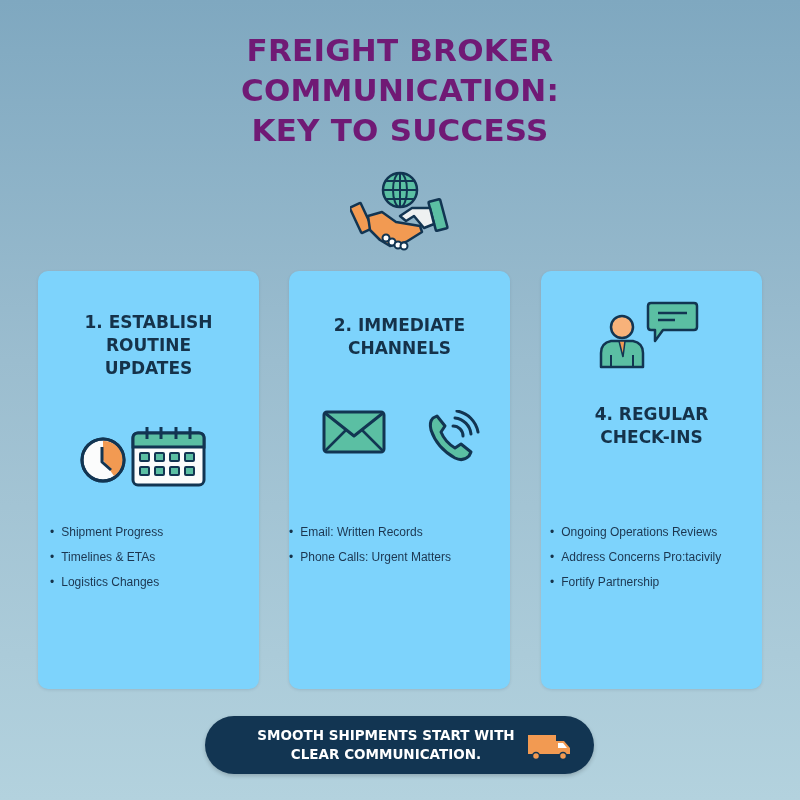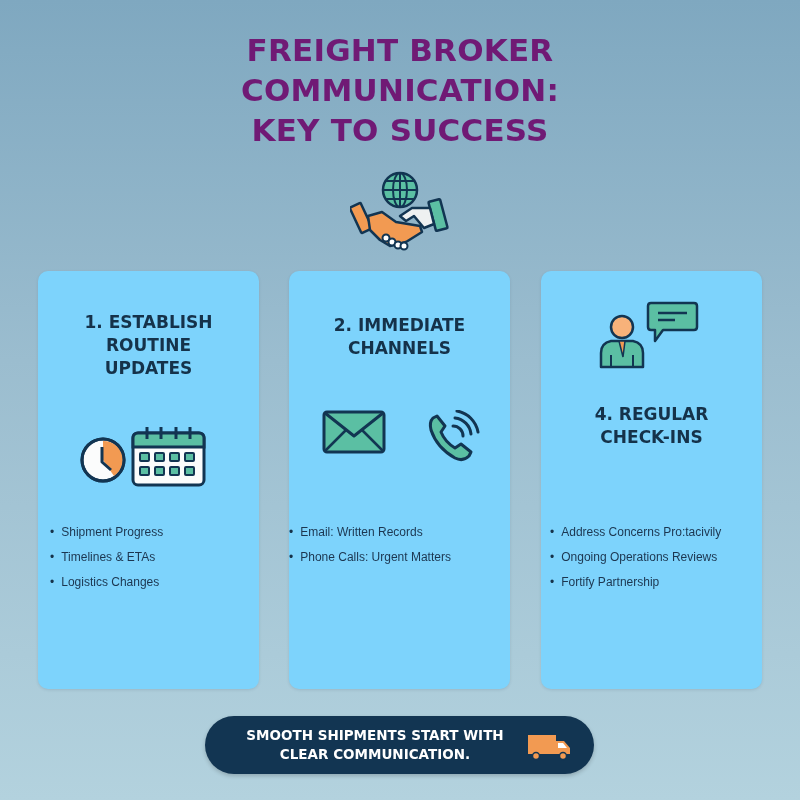--- a/index.html
+++ b/index.html
@@ -45,21 +45,21 @@
     .bullets li { white-space: nowrap; }
     .bullets li::before { content: "•"; margin-right: 7px; color: #15324a; }
     .icon { position: absolute; }
 
     .footer-pill {
       position: absolute; left: 205px; top: 716px; width: 389px; height: 58px;
       background: #123552; border-radius: 29px;
       box-shadow: 0 2px 4px rgba(0,0,0,0.2);
     }
     .footer-text {
-      position: absolute; left: 5px; top: 10px; width: 330px; text-align: center;
+      position: absolute; left: 16px; top: 10px; width: 330px; text-align: center;
       font-family: "DejaVu Sans", "Liberation Sans", sans-serif;
       font-weight: bold; font-size: 13.5px; line-height: 19px; color: #ffffff;
     }
     .footer-text div { white-space: nowrap; }
     .truck { position: absolute; left: 322px; top: 17px; width: 46px; height: 28px; }
   </style>
 </head>
 <body>
 
 <div class="title">
@@ -160,22 +160,22 @@
     <circle cx="23" cy="28" r="11" fill="#f7b27a" stroke="#123552" stroke-width="2.5"></circle>
     <path d="M52 4 L95 4 Q98 4 98 7 L98 28 Q98 31 95 31 L64 31 L56 42 L56 31 L52 31 Q49 31 49 28 L49 7 Q49 4 52 4 Z" fill="#5bbfa3" stroke="#123552" stroke-width="2.5" stroke-linejoin="round"></path>
     <line x1="59" y1="14" x2="88" y2="14" stroke="#123552" stroke-width="2.5"></line>
     <line x1="59" y1="21" x2="76" y2="21" stroke="#123552" stroke-width="2.5"></line>
   </svg>
   <div class="card-title">
     <div>4. REGULAR</div>
     <div>CHECK-INS</div>
   </div>
   <ul class="bullets">
+    <li>Ongoing Operations Reviews</li>
     <li>Address Concerns Pro:tacivily</li>
-    <li>Ongoing Operations Reviews</li>
     <li>Fortify Partnership</li>
   </ul>
 </div>
 
 <div class="footer-pill">
   <div class="footer-text">
     <div>SMOOTH SHIPMENTS START WITH</div>
     <div>CLEAR COMMUNICATION.</div>
   </div>
   <svg class="truck" viewBox="0 0 46 28">

